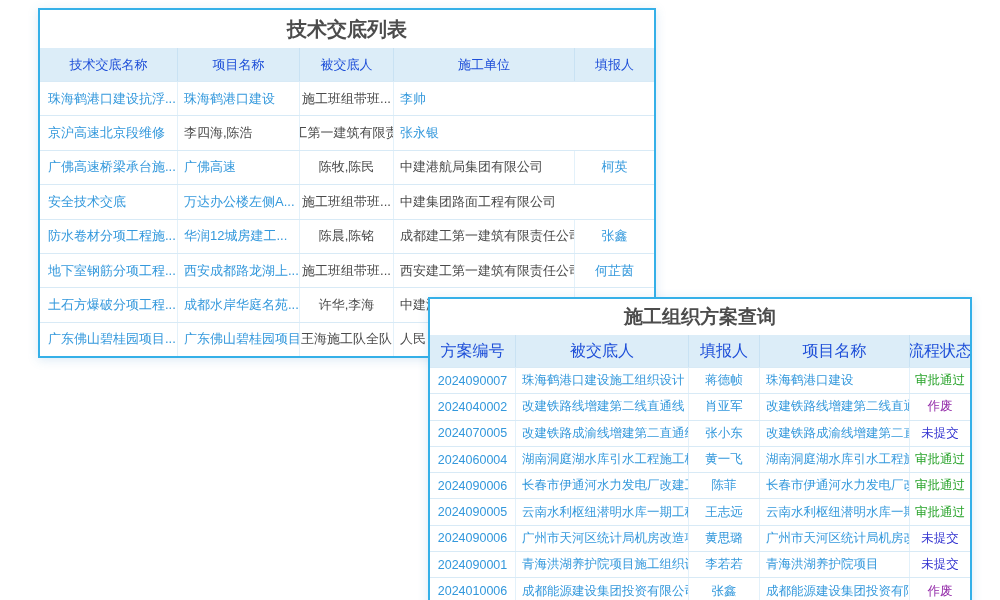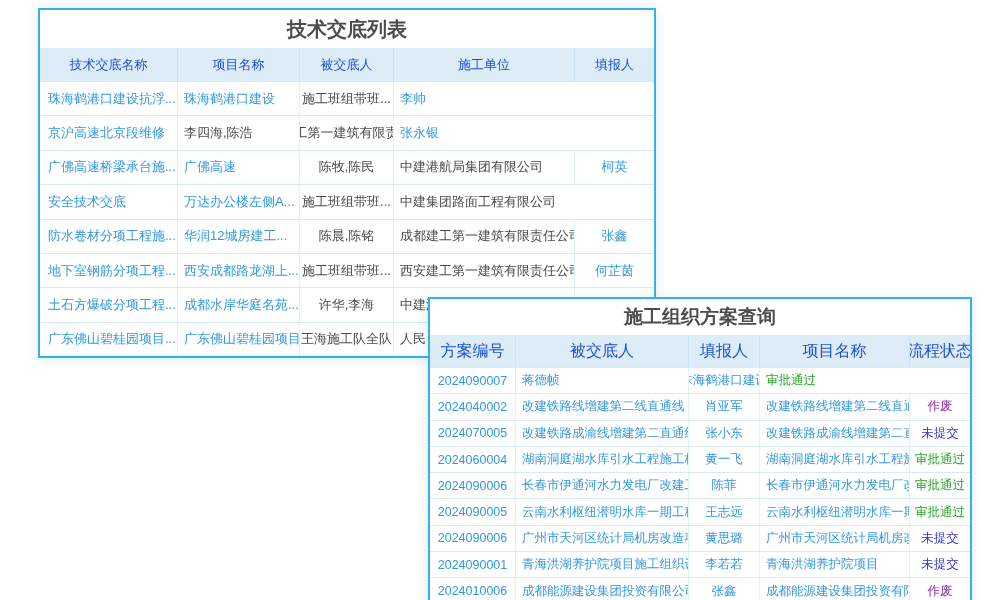--- a/index.html
+++ b/index.html
@@ -111,20 +111,21 @@
     <div class="thead">
         <div class="th">方案编号</div>
         <div class="th">被交底人</div>
         <div class="th">填报人</div>
         <div class="th">项目名称</div>
         <div class="th">流程状态</div>
       </div>
     <div>
         <div class="tr">
           <div class="td link">2024090007</div>
+          <div class="td link">珠海鹤港口建设施工组织设计</div>
           <div class="td link">蒋德帧</div>
           <div class="td link">珠海鹤港口建设</div>
           <div class="td status" style="color: rgb(40, 163, 42);">审批通过</div>
         </div>
         <div class="tr">
           <div class="td link">2024040002</div>
           <div class="td link">改建铁路线增建第二线直通线（</div>
           <div class="td link">肖亚军</div>
           <div class="td link">改建铁路线增建第二线直通线</div>
           <div class="td status" style="color: rgb(146, 40, 168);">作废</div>

